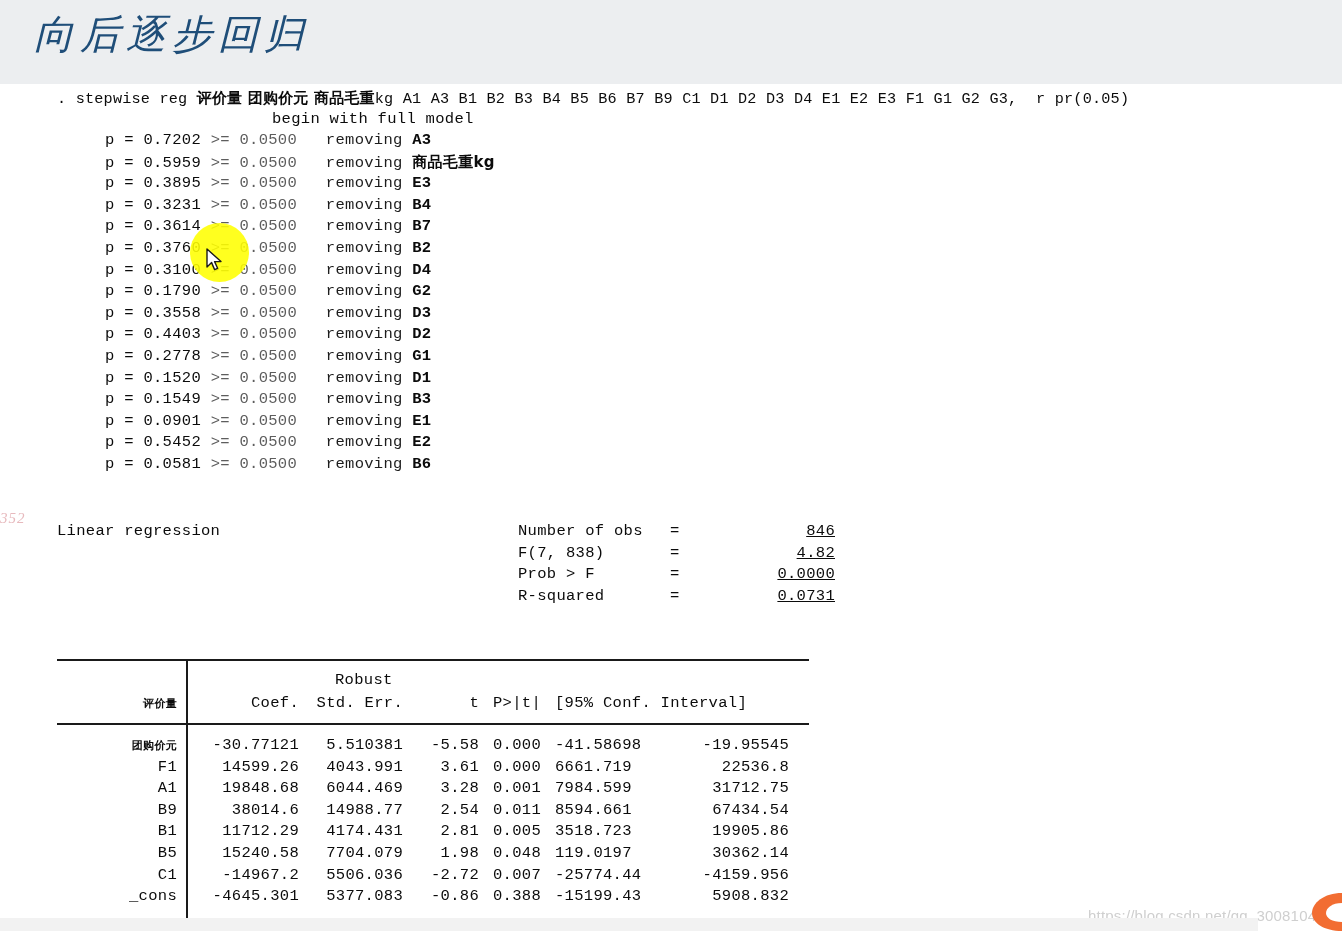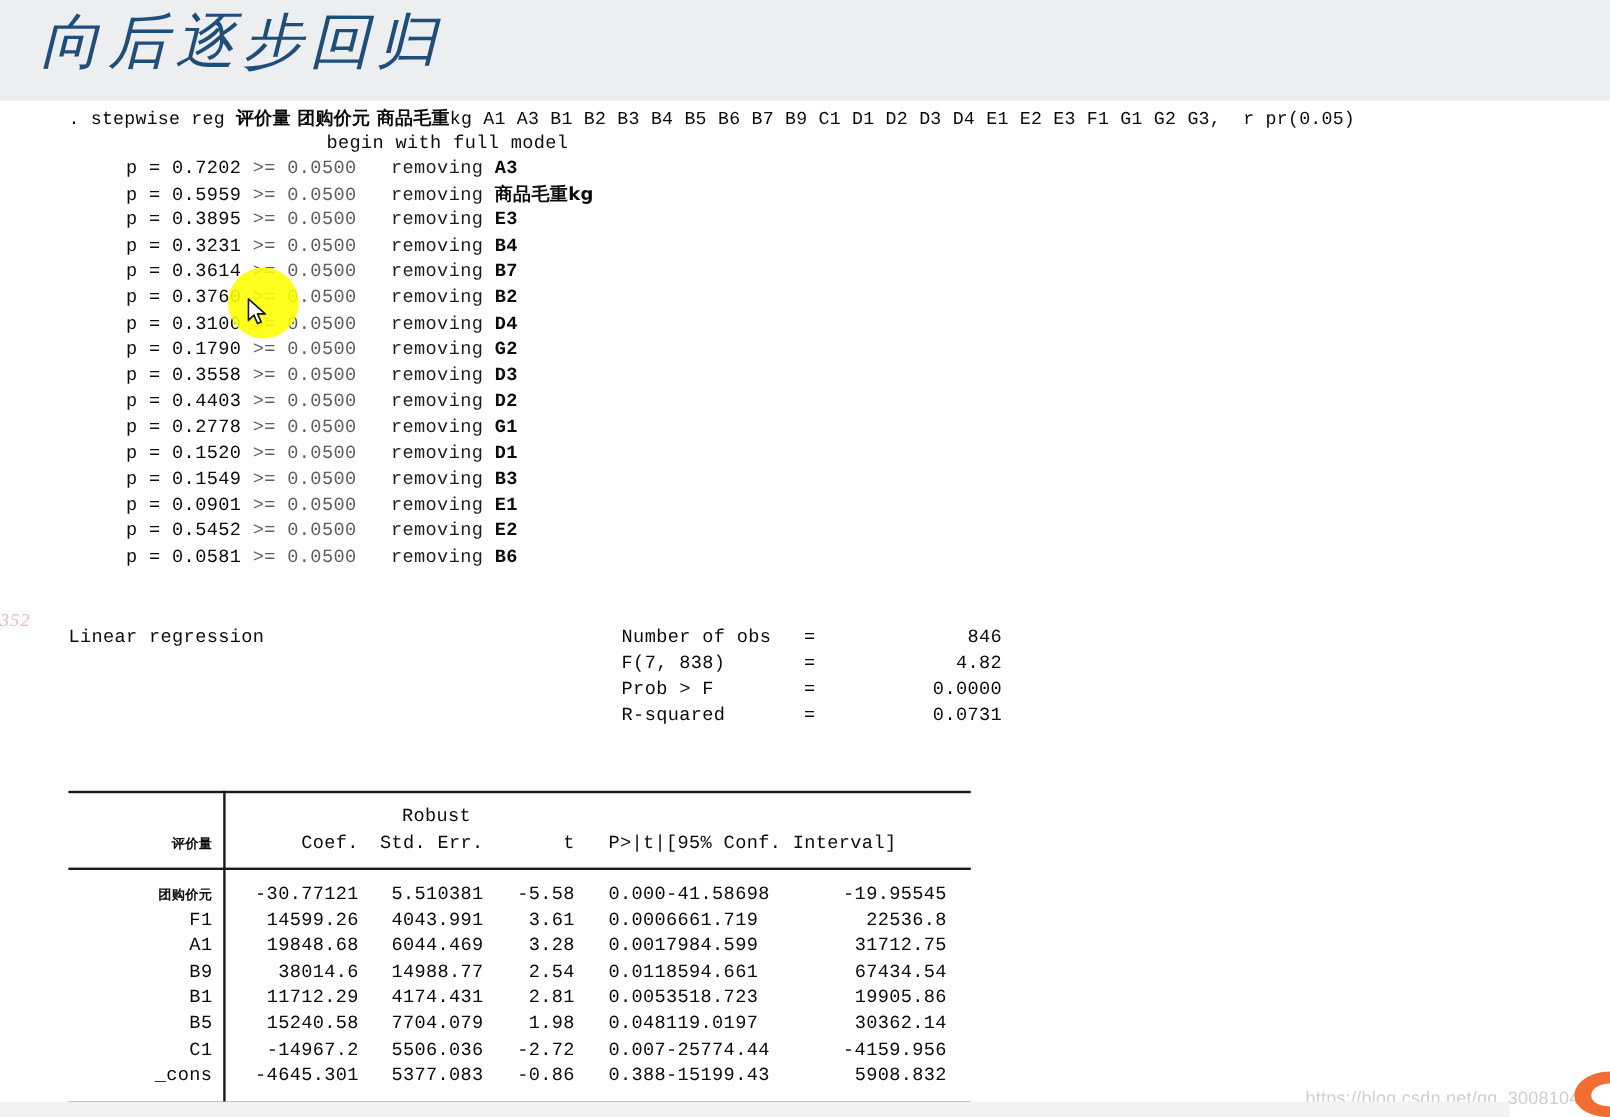--- a/index.html
+++ b/index.html
@@ -22,21 +22,21 @@
     left: 0; top: 0;
     width: 1342px;
     height: 84px;
     background: #eceef0;
   }
   #slide-title {
     position: absolute;
     left: 34px;
     top: 2px;
     font-family: "Liberation Serif", "DejaVu Serif", serif;
-    font-size: 50px;
+    font-size: 40px;
     font-style: italic;
     letter-spacing: 6px;
     color: #1f4e79;
     line-height: 66px;
     white-space: nowrap;
     font-weight: 400;
   }
 
   
   #console {
@@ -138,21 +138,21 @@
     position: absolute;
     left: 518px;
     top: 438px;
   }
   .stat-row {
     height: 21.6px;
     white-space: pre;
   }
   .stat-label { display: inline-block; width: 152px; }
   .stat-eq    { display: inline-block; width: 70px; }
-  .stat-val   { display: inline-block; width: 95px; text-align: right; }
+  .stat-val   { display: inline-block; width: 95px; text-align: right; text-decoration: underline; }
 
   
   #coef-table {
     position: absolute;
     left: 57px;
     top: 575px;
     width: 752px;
   }
   #coef-table .rule {
     height: 0;
@@ -189,21 +189,21 @@
   }
   .tbl-row {
     height: 21.6px;
     white-space: pre;
   }
   .c-name { display: inline-block; width: 120px; text-align: right; }
   .c-gap  { display: inline-block; width: 22px; }
   .c-coef { display: inline-block; width: 100px; text-align: right; }
   .c-se   { display: inline-block; width: 104px; text-align: right; }
   .c-t    { display: inline-block; width: 76px;  text-align: right; }
-  .c-p    { display: inline-block; width: 76px;  text-align: right; }
+  .c-p    { display: inline-block; width: 76px;  text-align: center; }
   .c-lo   { display: inline-block; width: 122px; }
   .c-hi   { display: inline-block; width: 112px; text-align: right; }
   .name-cjk {
     font-family: "DejaVu Sans", "Liberation Sans", sans-serif;
     font-weight: bold;
     font-size: 11px;
   }
 
   
   #watermark {

